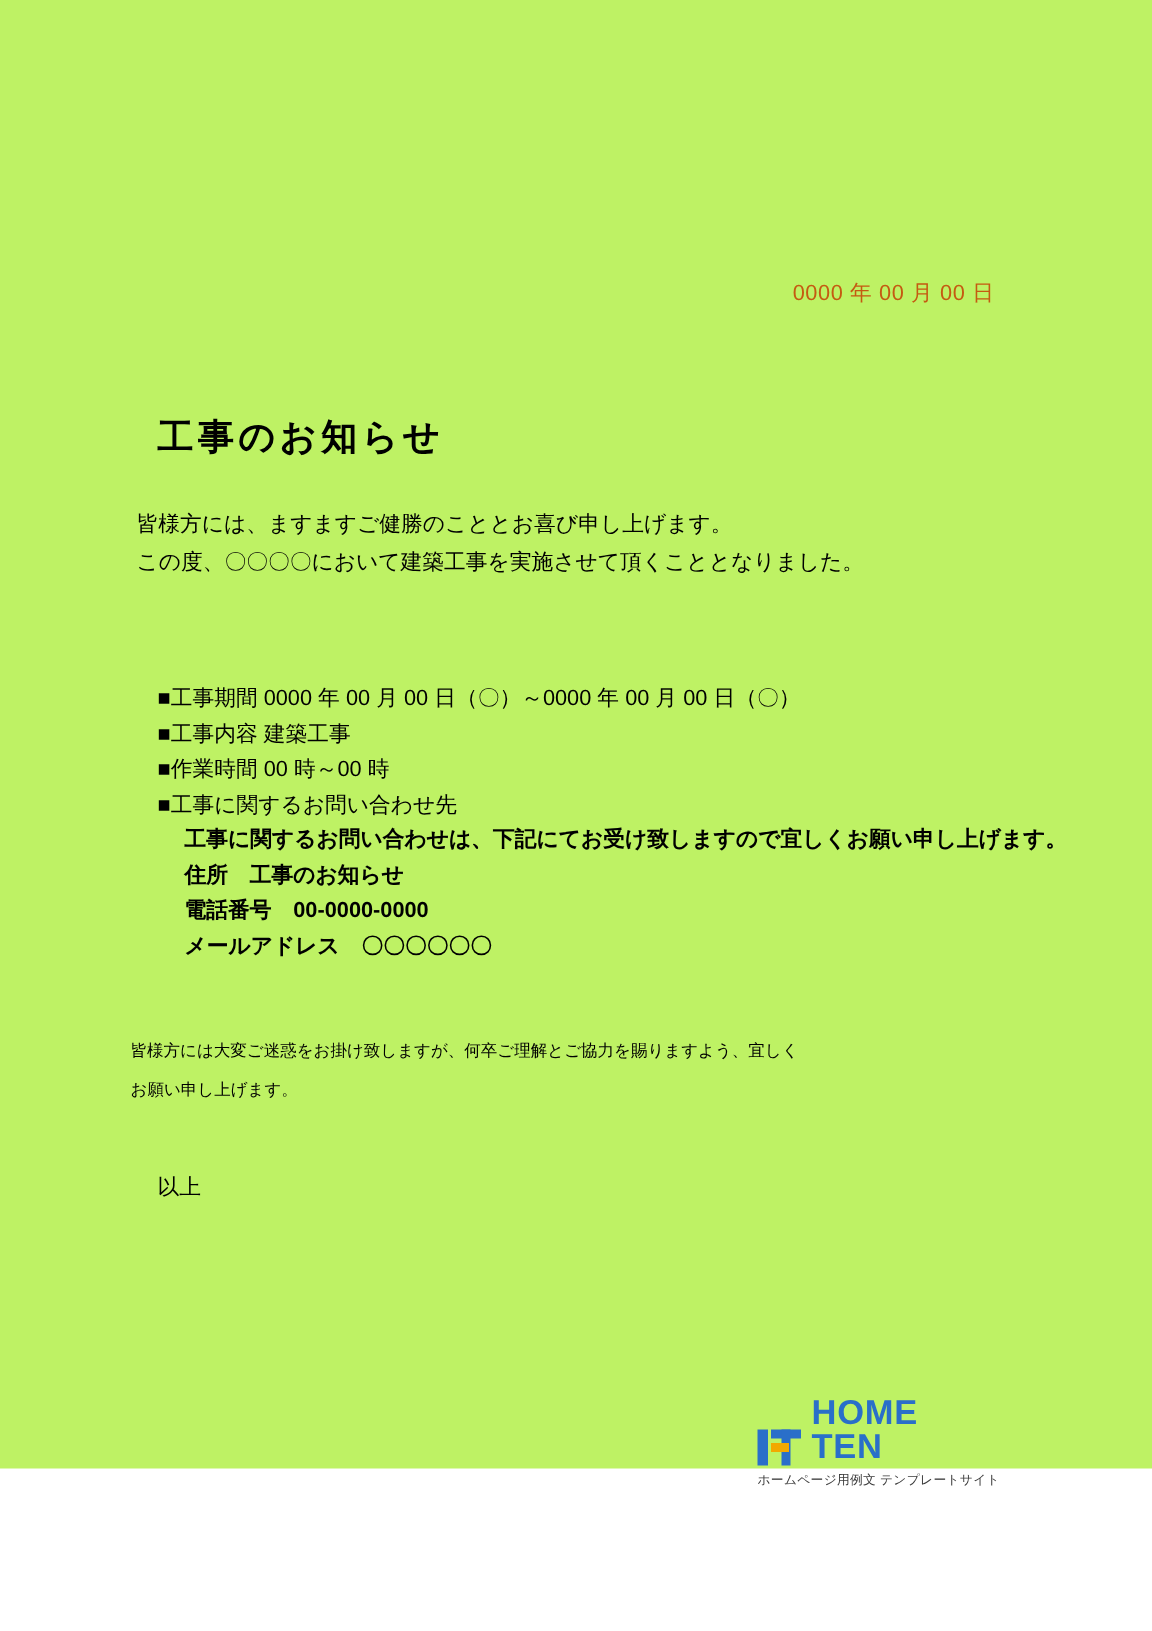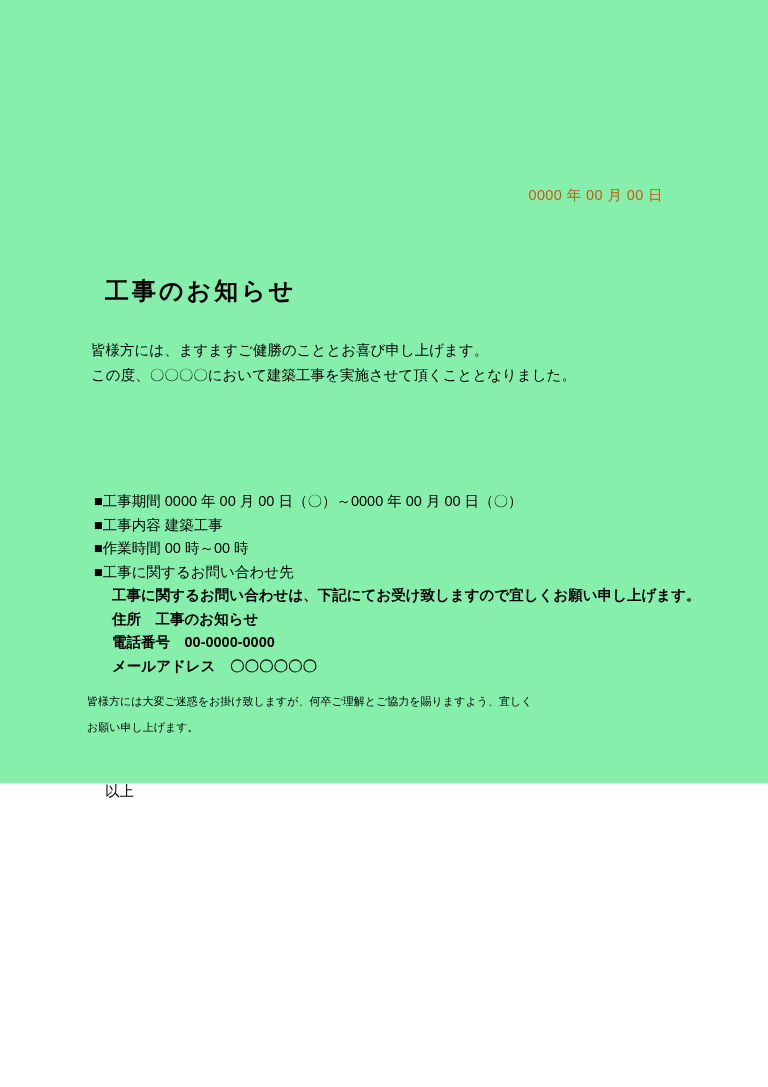--- a/index.html
+++ b/index.html
@@ -12,22 +12,22 @@
     height: 1087px;
     position: relative;
     font-family: "Liberation Sans", sans-serif;
     color: #000000;
     overflow: hidden;
   }
   .page {
     position: absolute;
     top: 0; left: 0;
     width: 768px;
-    height: 783px;
-    background: #86efac;
+    height: 979px;
+    background: #bef264;
   }
 
   .date-line {
     position: absolute;
     top: 186px;
     left: 105px;
     width: 558px;
     text-align: right;
     color: #c55a11;
     font-size: 14.5px;
@@ -51,25 +51,24 @@
     left: 91px;
     width: 570px;
     font-size: 14.5px;
     line-height: 25px;
   }
   .para-intro div { white-space: nowrap; }
 
   .details {
     position: absolute;
     top: 455px;
-    left: 94px;
+    left: 105px;
     width: 580px;
     font-size: 14.5px;
     line-height: 23.5px;
-    margin-top: 35px;
   }
   .details .row { white-space: nowrap; }
   .details .indent1 { padding-left: 18px; font-weight: bold; }
 
   .para-closing {
     position: absolute;
     top: 688px;
     left: 87px;
     width: 570px;
     font-size: 11px;
@@ -171,14 +170,26 @@
     <div class="row indent1">メールアドレス　〇〇〇〇〇〇</div>
   </div>
 
   <div class="para-closing">
     <div>皆様方には大変ご迷惑をお掛け致しますが、何卒ご理解とご協力を賜りますよう、宜しく</div>
     <div>お願い申し上げます。</div>
   </div>
 
   <div class="signoff">以上</div>
 
+  <div class="logo-block">
+    <div class="logo-row">
+      <span class="logo-mark">
+        <span class="bar-l"></span>
+        <span class="bar-top"></span>
+        <span class="bar-r"></span>
+        <span class="bar-mid"></span>
+      </span>
+      <span class="logo-text">HOME TEN</span>
+    </div>
+    <div class="logo-tagline">ホームページ用例文 テンプレートサイト</div>
+  </div>
 
 </div>
 
 </body></html>

